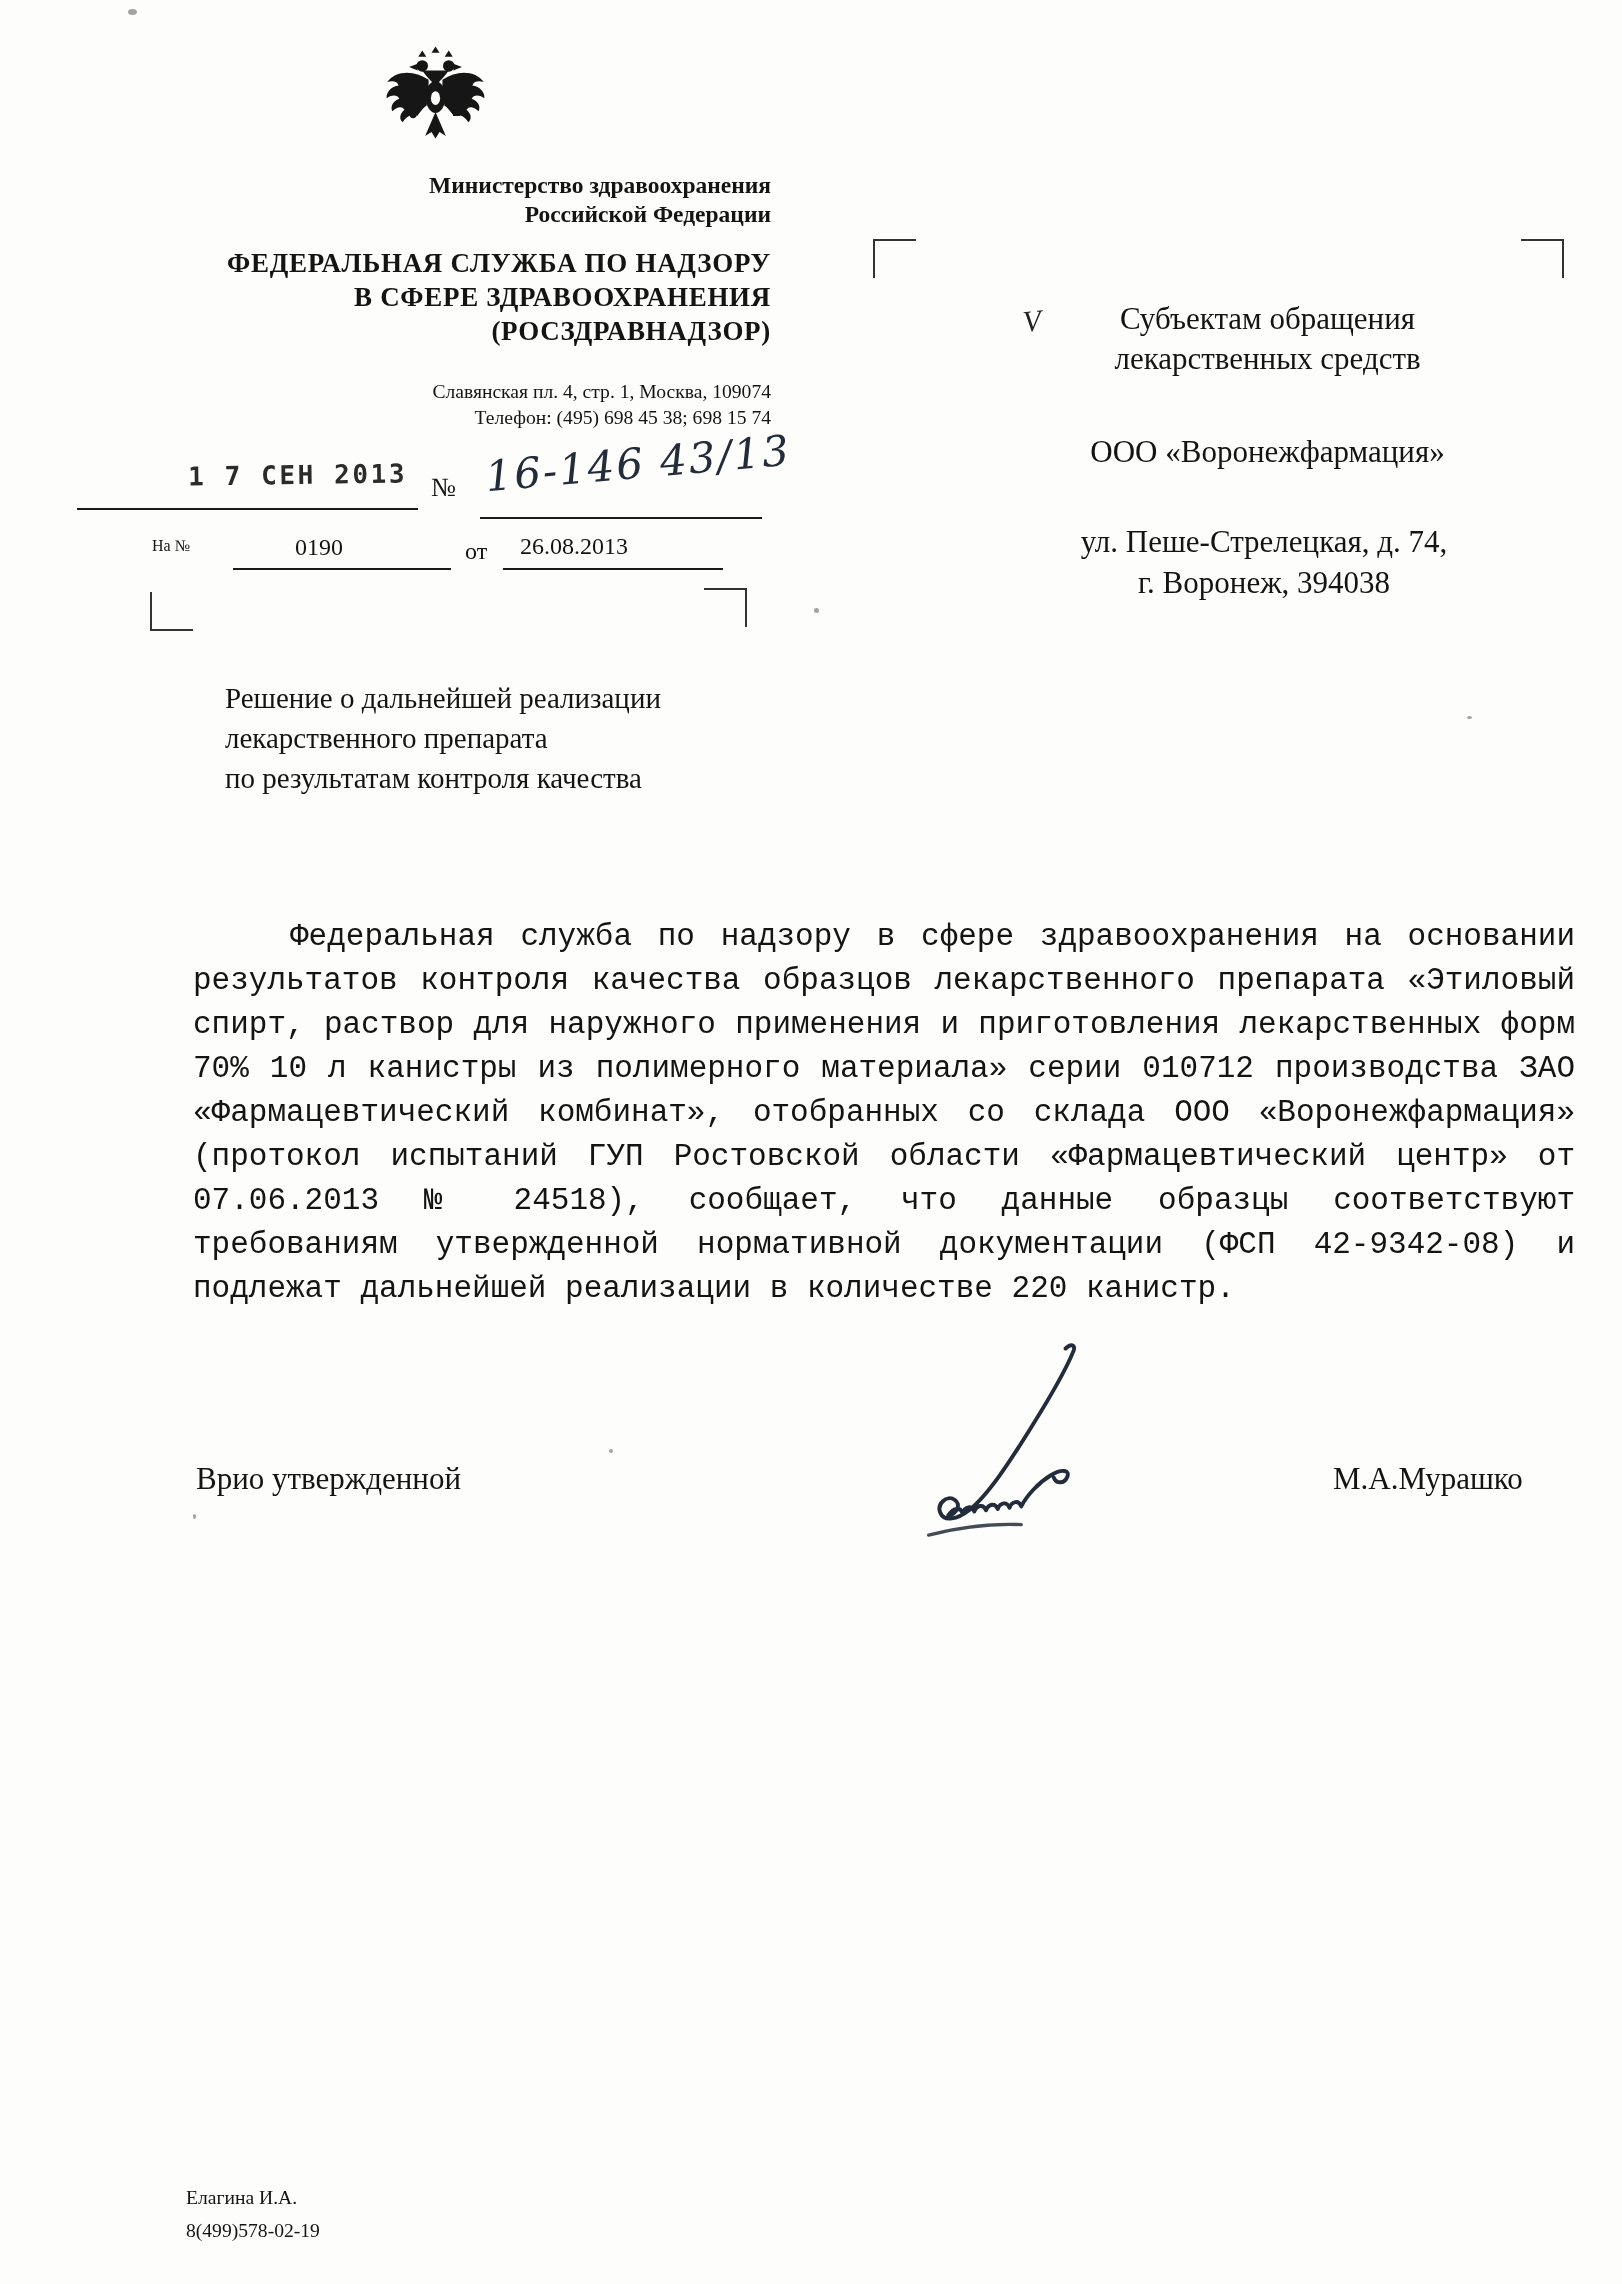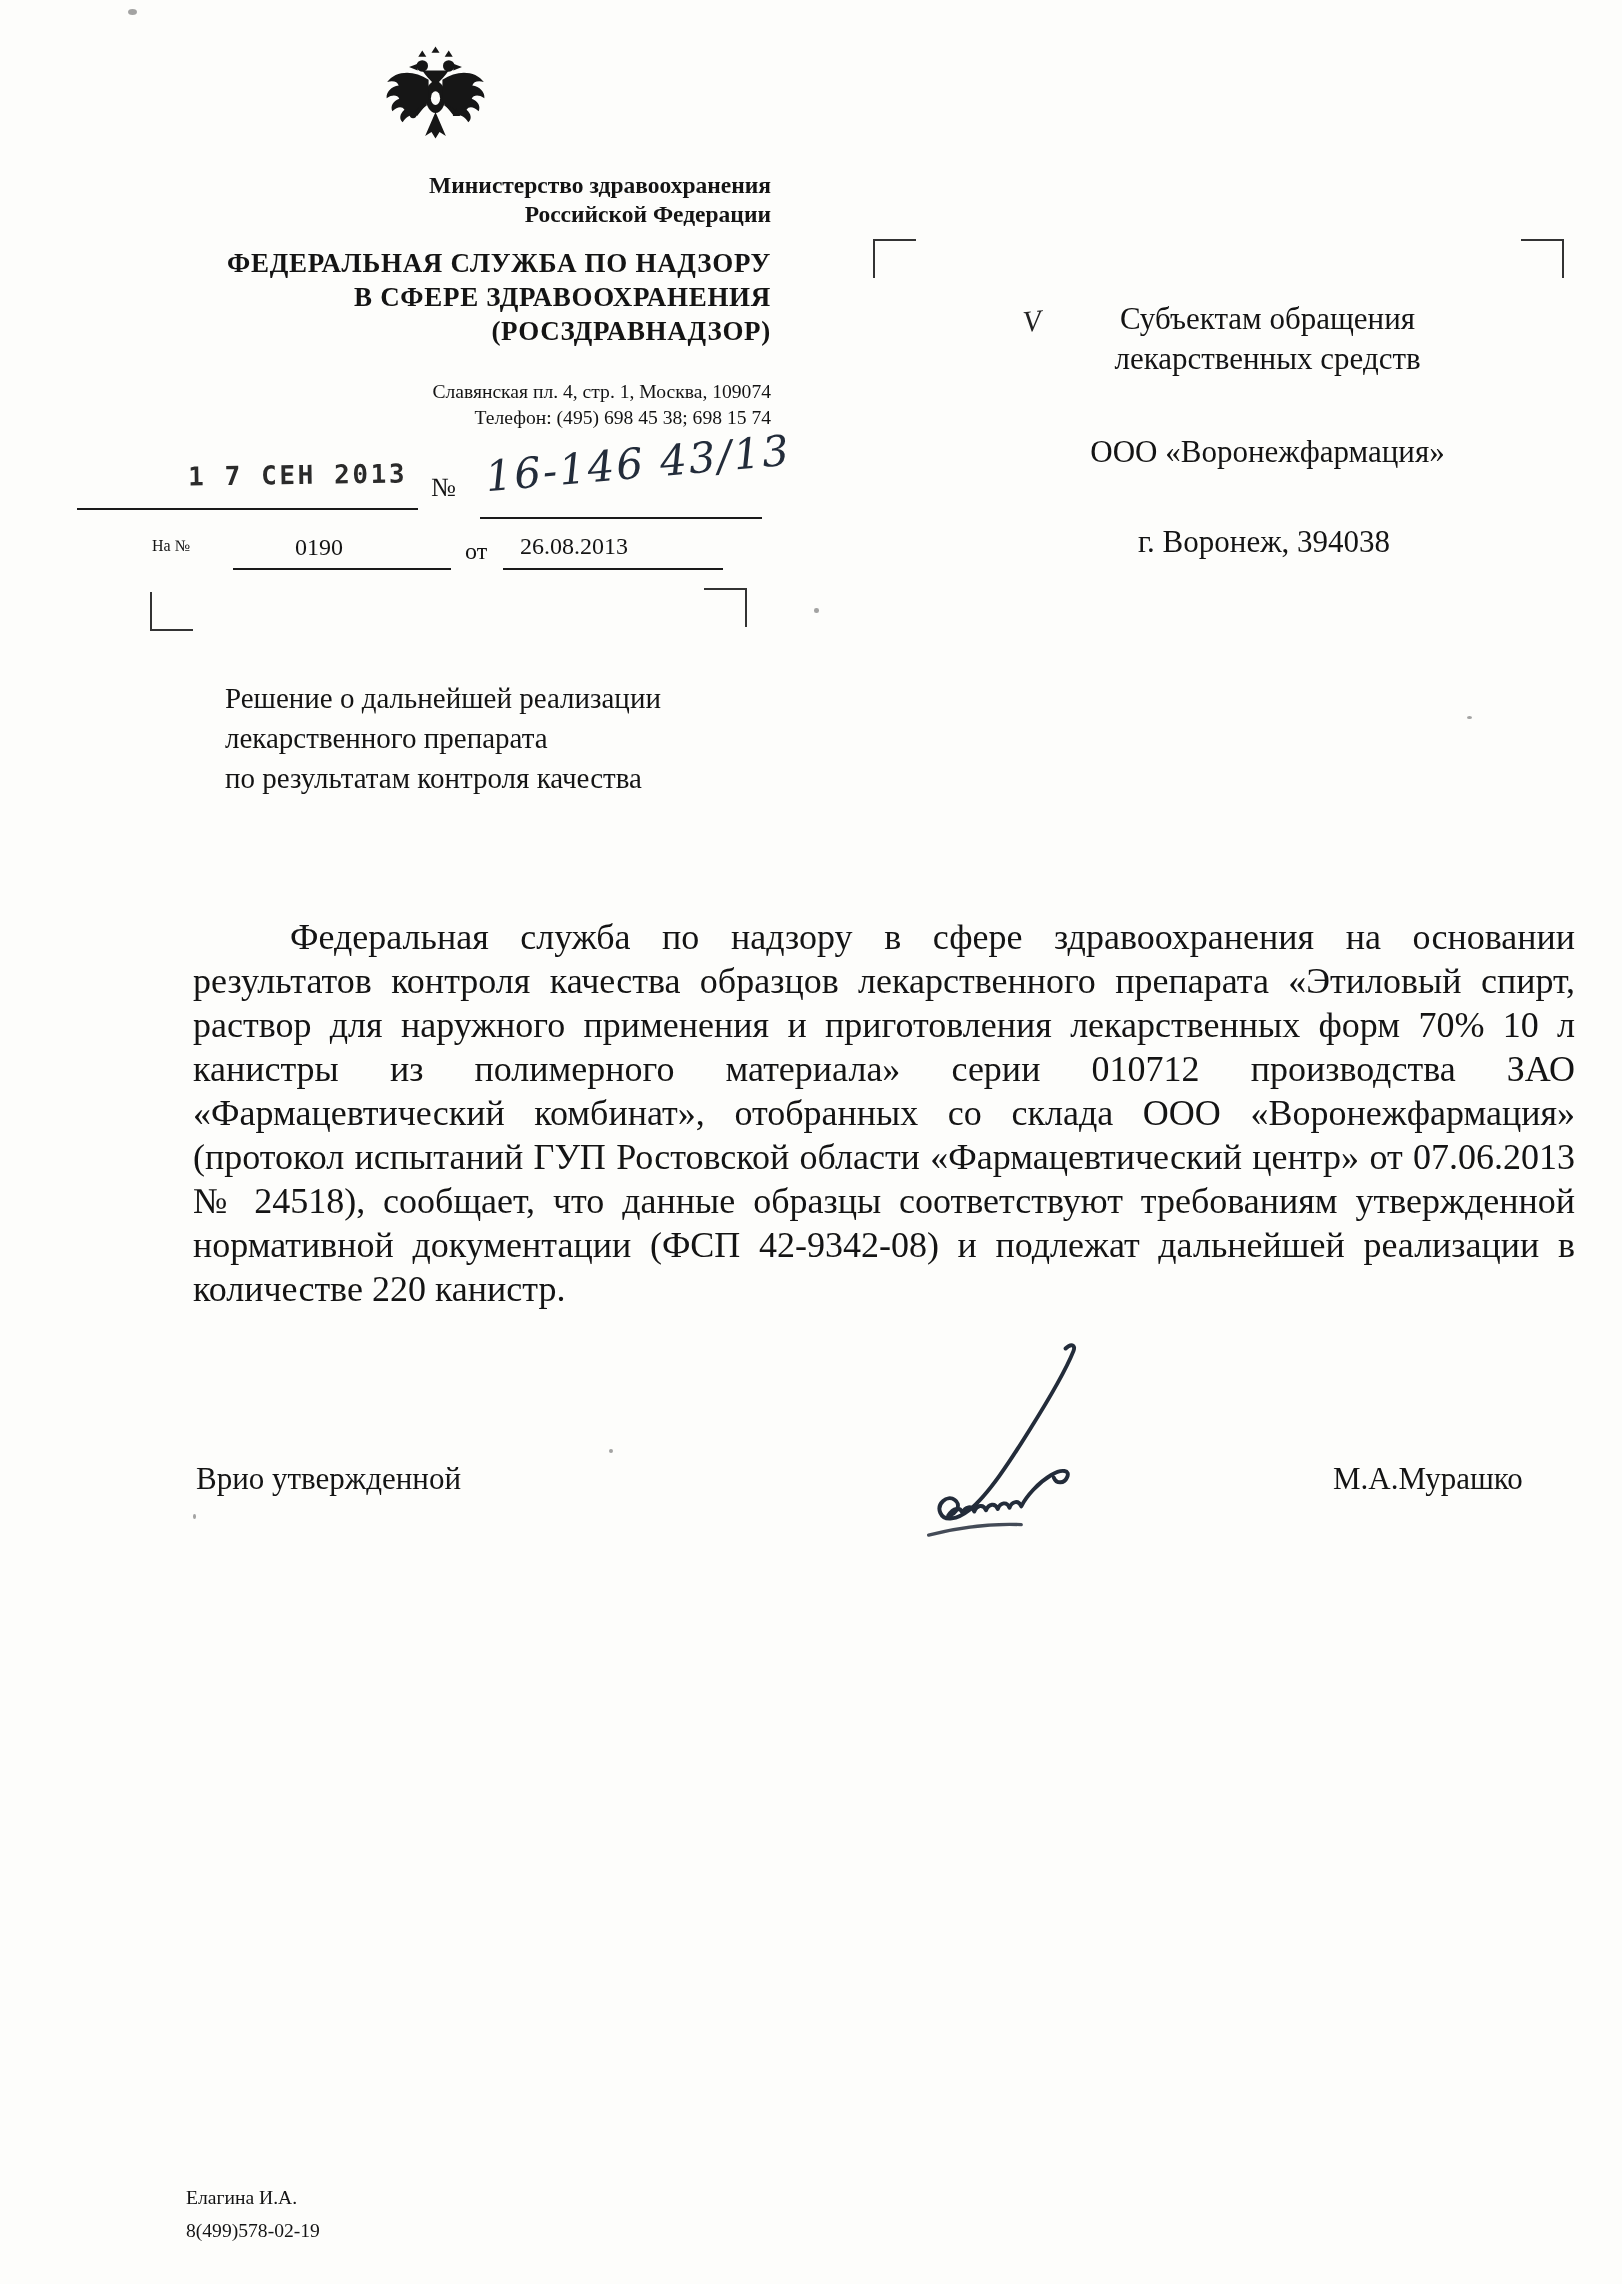--- a/index.html
+++ b/index.html
@@ -59,22 +59,22 @@
   .recipient   { left:1078px; top:299px; width:379px; text-align:center; font-size:31px; line-height:40px; }
   .company     { left:1039px; top:434px; width:457px; text-align:center; font-size:31px; }
   .rec-address { left:1006px; top:521px; width:516px; text-align:center; font-size:31px; line-height:41px; }
 
   
   .subject { left:225px; top:678px; font-size:29px; line-height:40px; }
 
   
   .body-par {
     left:193px; top:915px; width:1382px;
-    font-size:36px; line-height:44px;
-    text-align:justify; text-indent:97px;
+    font-size:31px; line-height:44px;
+    text-align:justify; text-indent:97px;font-family:Liberation Mono, monospace;
   }
 
   
   .sig-position { left:196px;  top:1461px; font-size:31px; }
   .sig-name     { left:1333px; top:1461px; font-size:31px; }
   .sig-svg      { left:836px; top:1337px; width:287px; height:220px; }
 
   
   .footer { left:186px; top:2181px; font-size:19.6px; line-height:33px; }
 
@@ -149,20 +149,21 @@
   <div class="abs cm cm-stamp-l"></div>
   <div class="abs cm cm-stamp-r"></div>
 
   <div class="abs check">V</div>
   <div class="abs recipient">
     <div>Субъектам обращения</div>
     <div>лекарственных средств</div>
   </div>
   <div class="abs company">ООО «Воронежфармация»</div>
   <div class="abs rec-address">
+    <div>ул. Пеше-Стрелецкая, д. 74,</div>
     <div>г. Воронеж, 394038</div>
   </div>
 
   <div class="abs subject">
     <div>Решение о дальнейшей реализации</div>
     <div>лекарственного препарата</div>
     <div>по результатам контроля качества</div>
   </div>
 
   <div class="abs body-par">Федеральная служба по надзору в сфере здравоохранения на основании результатов контроля качества образцов лекарственного препарата «Этиловый спирт, раствор для наружного применения и приготовления лекарственных форм 70% 10 л канистры из полимерного материала» серии 010712 производства ЗАО «Фармацевтический комбинат», отобранных со склада ООО «Воронежфармация» (протокол испытаний ГУП Ростовской области «Фармацевтический центр» от 07.06.2013 № 24518), сообщает, что данные образцы соответствуют требованиям утвержденной нормативной документации (ФСП 42-9342-08) и подлежат дальнейшей реализации в количестве 220 канистр.</div>

